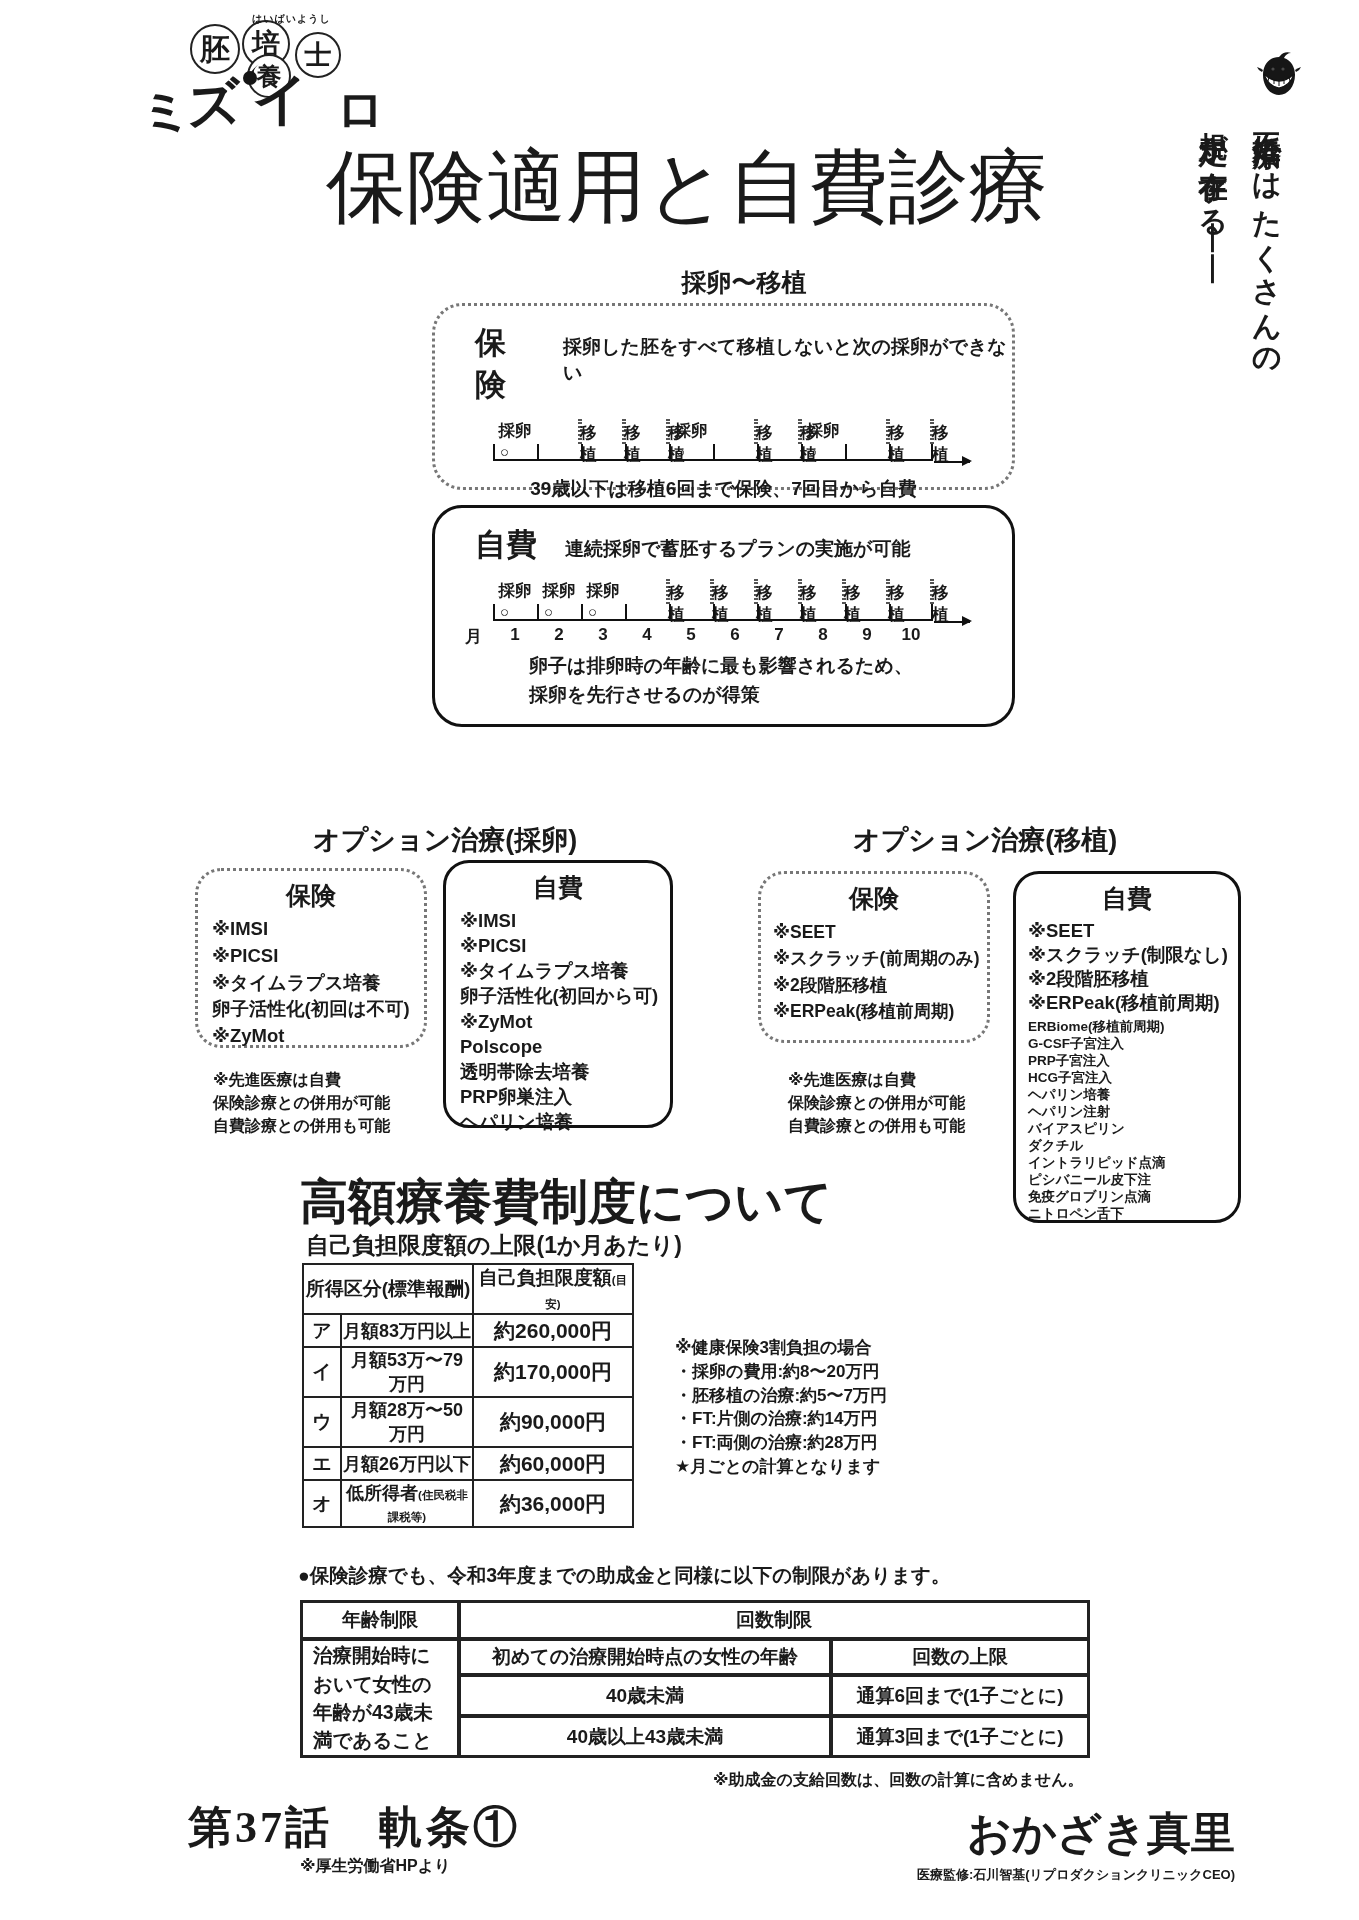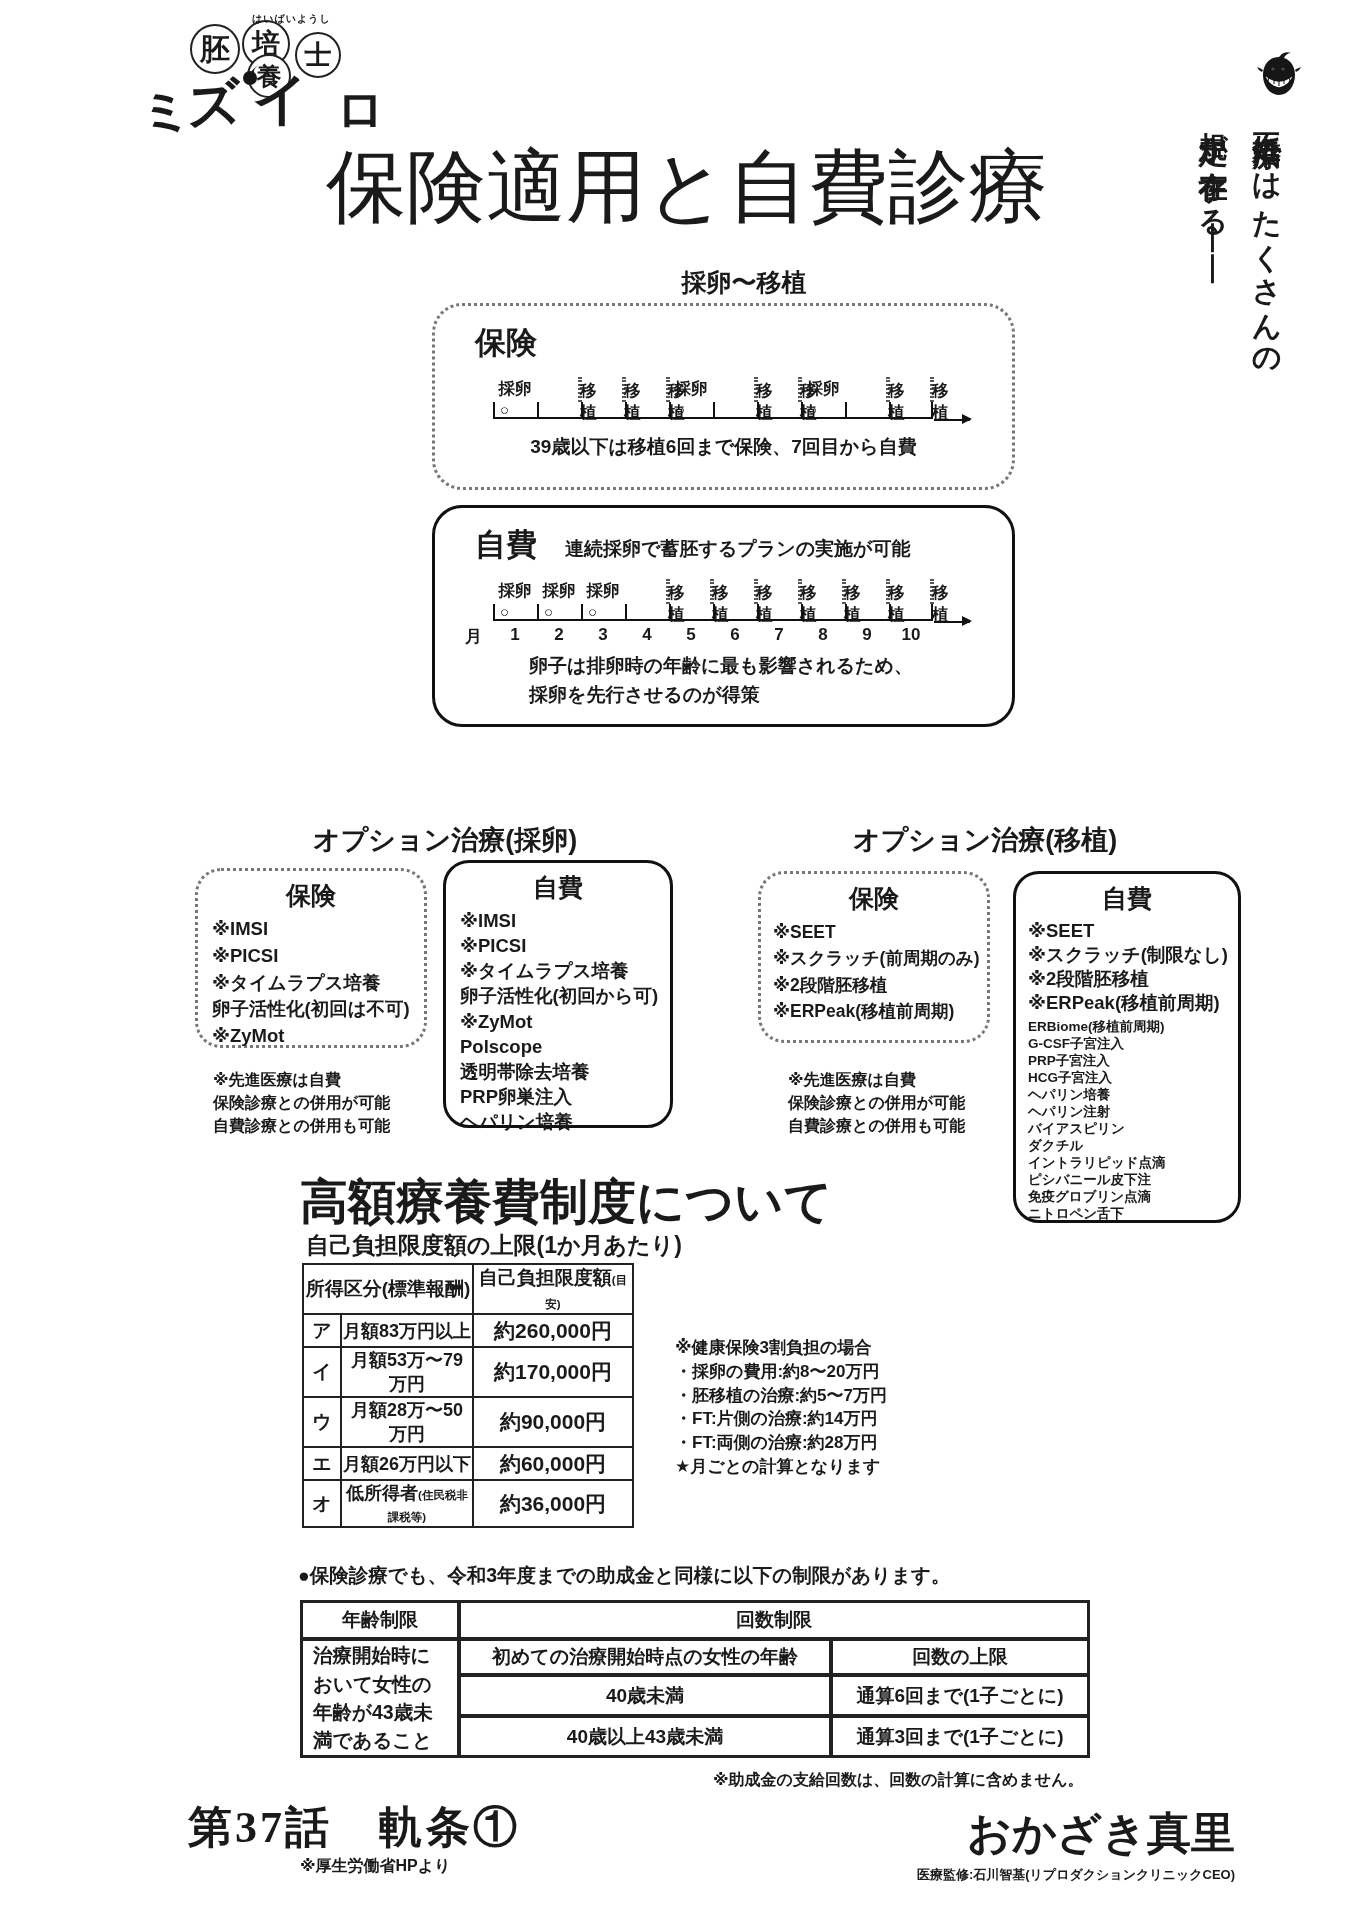--- a/index.html
+++ b/index.html
@@ -169,20 +169,21 @@
   <div class="tagline">
     <span>不妊治療にはたくさんの</span><br>
     <span>規定が存在する――</span>
   </div>
 
   <div class="saitaku-heading">採卵〜移植</div>
 
   <div id="hoken-box" class="box dotted">
     <div class="box-header">
       <span class="box-label">保険</span>
+      <span class="box-desc">採卵した胚をすべて移植しないと次の採卵ができない</span>
     </div>
     <div class="tl">
 
         <div class="tl-cell">
           <span class="tl-label plain">採卵</span>
           <span class="tl-axis">
             <span class="tl-mark">○</span>
           </span>
         </div>
 

